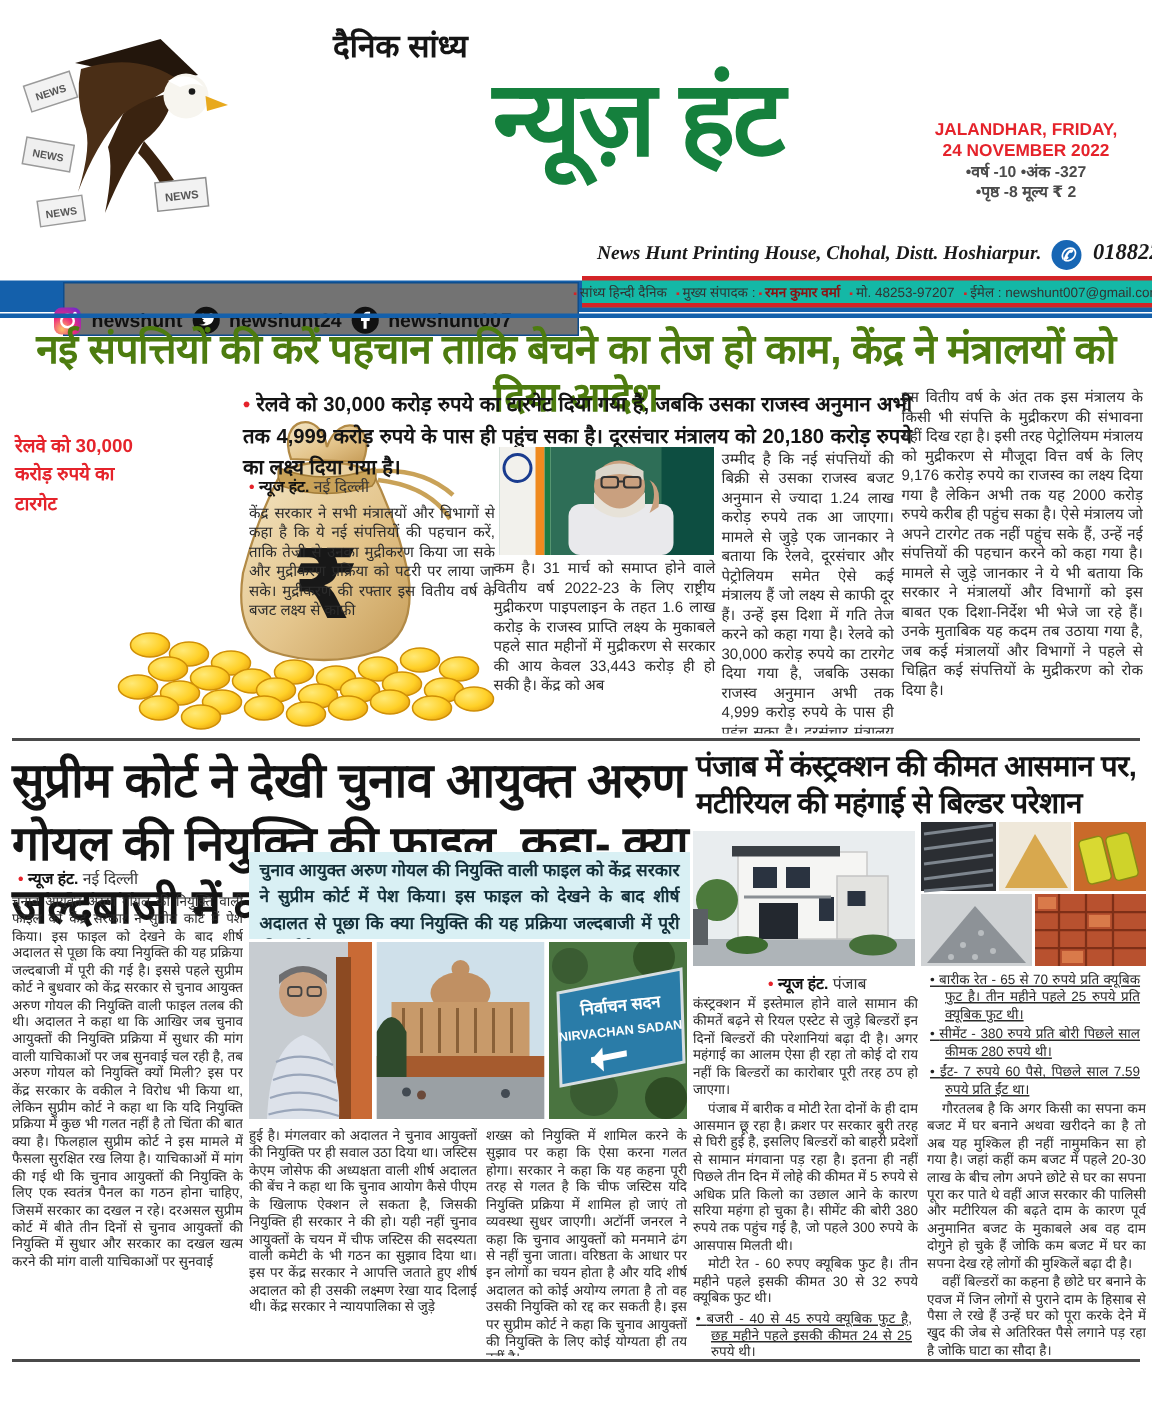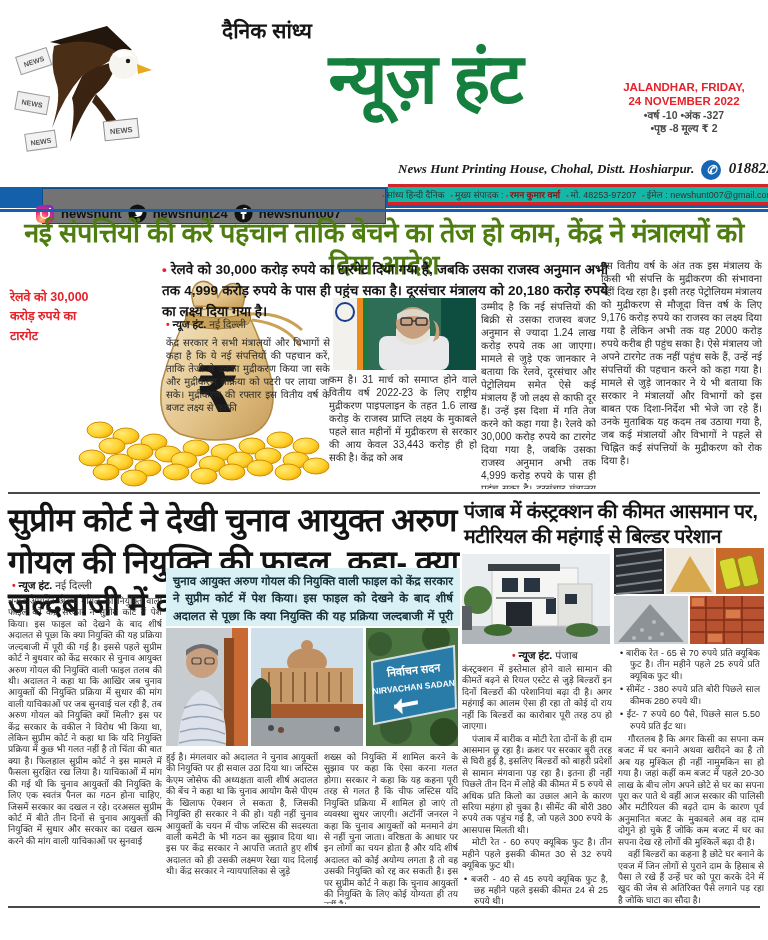--- a/index.html
+++ b/index.html
@@ -25,21 +25,21 @@
   .caption-red{color:#e5232b;font-weight:bold;font-size:12.5px;line-height:1.55;}
   .highlight-box{background:#d9f0f4;padding:5px 7px;font-weight:bold;font-size:11.5px;line-height:1.5;color:#14303a;text-align:justify;}
   .rule{background:#4a4a4a;height:2px;}
   .social-bar{background:#1460ab;}
   .social-pill{background:#737373;border:1px solid #0d4d8d;display:flex;align-items:center;gap:6px;padding:15px 8px 0 4px;}
   .handle{font-weight:bold;font-size:13px;color:#111;}
   .info-strip{background:#14b8a6;border-top:3px solid #d42427;border-bottom:3px solid #d42427;
               display:flex;align-items:center;justify-content:center;gap:6px;font-size:9px;color:#333;white-space:nowrap;}
   .info-strip span::before{content:"▪ ";color:#d42427;font-size:7px;}
   .info-strip .ed-name{font-weight:bold;color:#8c1113;}
-  ul.mat{margin:2px 4px 0 0;padding-left:12px;list-style:none;}
+  ul.mat{margin:2px 4px 0 0;padding-left:12px;list-style:none;text-decoration:underline;}
   ul.mat li{margin:0 0 2px 0;}
   ul.mat li::before{content:"•  ";margin-left:-10px;color:#222;}
   .phone-badge{display:inline-flex;width:20px;height:20px;border-radius:50%;background:#1766b4;color:#fff;
                align-items:center;justify-content:center;font-size:12px;vertical-align:middle;margin:0 4px;}
 </style>
 </head>
 <body>
 
 <div id="page">
 
@@ -358,21 +358,21 @@
     <p>मोटी रेत - 60 रुपए क्यूबिक फुट है। तीन महीने पहले इसकी कीमत 30 से 32 रुपये क्यूबिक फुट थी।</p>
     <ul class="mat">
         <li>बजरी -  40 से 45 रुपये क्यूबिक फुट है, छह महीने पहले इसकी कीमत 24 से 25 रुपये थी।</li>
       </ul>
   </div>
 
   <div class="abs body-sm" style="left:618px;top:646px;width:146px;height:258px;">
     <ul class="mat">
       <li>बारीक रेत - 65 से 70 रुपये प्रति क्यूबिक फुट है। तीन महीने पहले 25 रुपये प्रति क्यूबिक फुट थी।</li>
       <li>सीमेंट -  380 रुपये प्रति बोरी पिछले साल कीमक 280 रुपये थी।</li>
-      <li>ईंट-  7 रुपये 60 पैसे, पिछले साल 5.50 रुपये प्रति ईंट था।</li>
+      <li>ईंट-  7 रुपये 60 पैसे, पिछले साल 7.59 रुपये प्रति ईंट था।</li>
     </ul>
     <p>गौरतलब है कि अगर किसी का सपना कम बजट में घर बनाने अथवा खरीदने का है तो अब यह मुश्किल ही नहीं नामुमकिन सा हो गया है। जहां कहीं कम बजट में पहले 20-30 लाख के बीच लोग अपने छोटे से घर का सपना पूरा कर पाते थे वहीं आज सरकार की पालिसी और मटीरियल की बढ़ते दाम के कारण पूर्व अनुमानित बजट के मुकाबले अब वह दाम दोगुने हो चुके हैं जोकि कम बजट में घर का सपना देख रहे लोगों की मुश्किलें बढ़ा दी है।</p>
     <p>वहीं बिल्डरों का कहना है छोटे घर बनाने के एवज में जिन लोगों से पुराने दाम के हिसाब से पैसा ले रखे हैं उन्हें घर को पूरा करके देने में खुद की जेब से अतिरिक्त पैसे लगाने पड़ रहा है जोकि घाटा का सौदा है।</p>
   </div>
 
   <div class="abs rule" style="left:8px;top:906px;width:752px;"></div>
 
 </div>
 
 </body></html>

